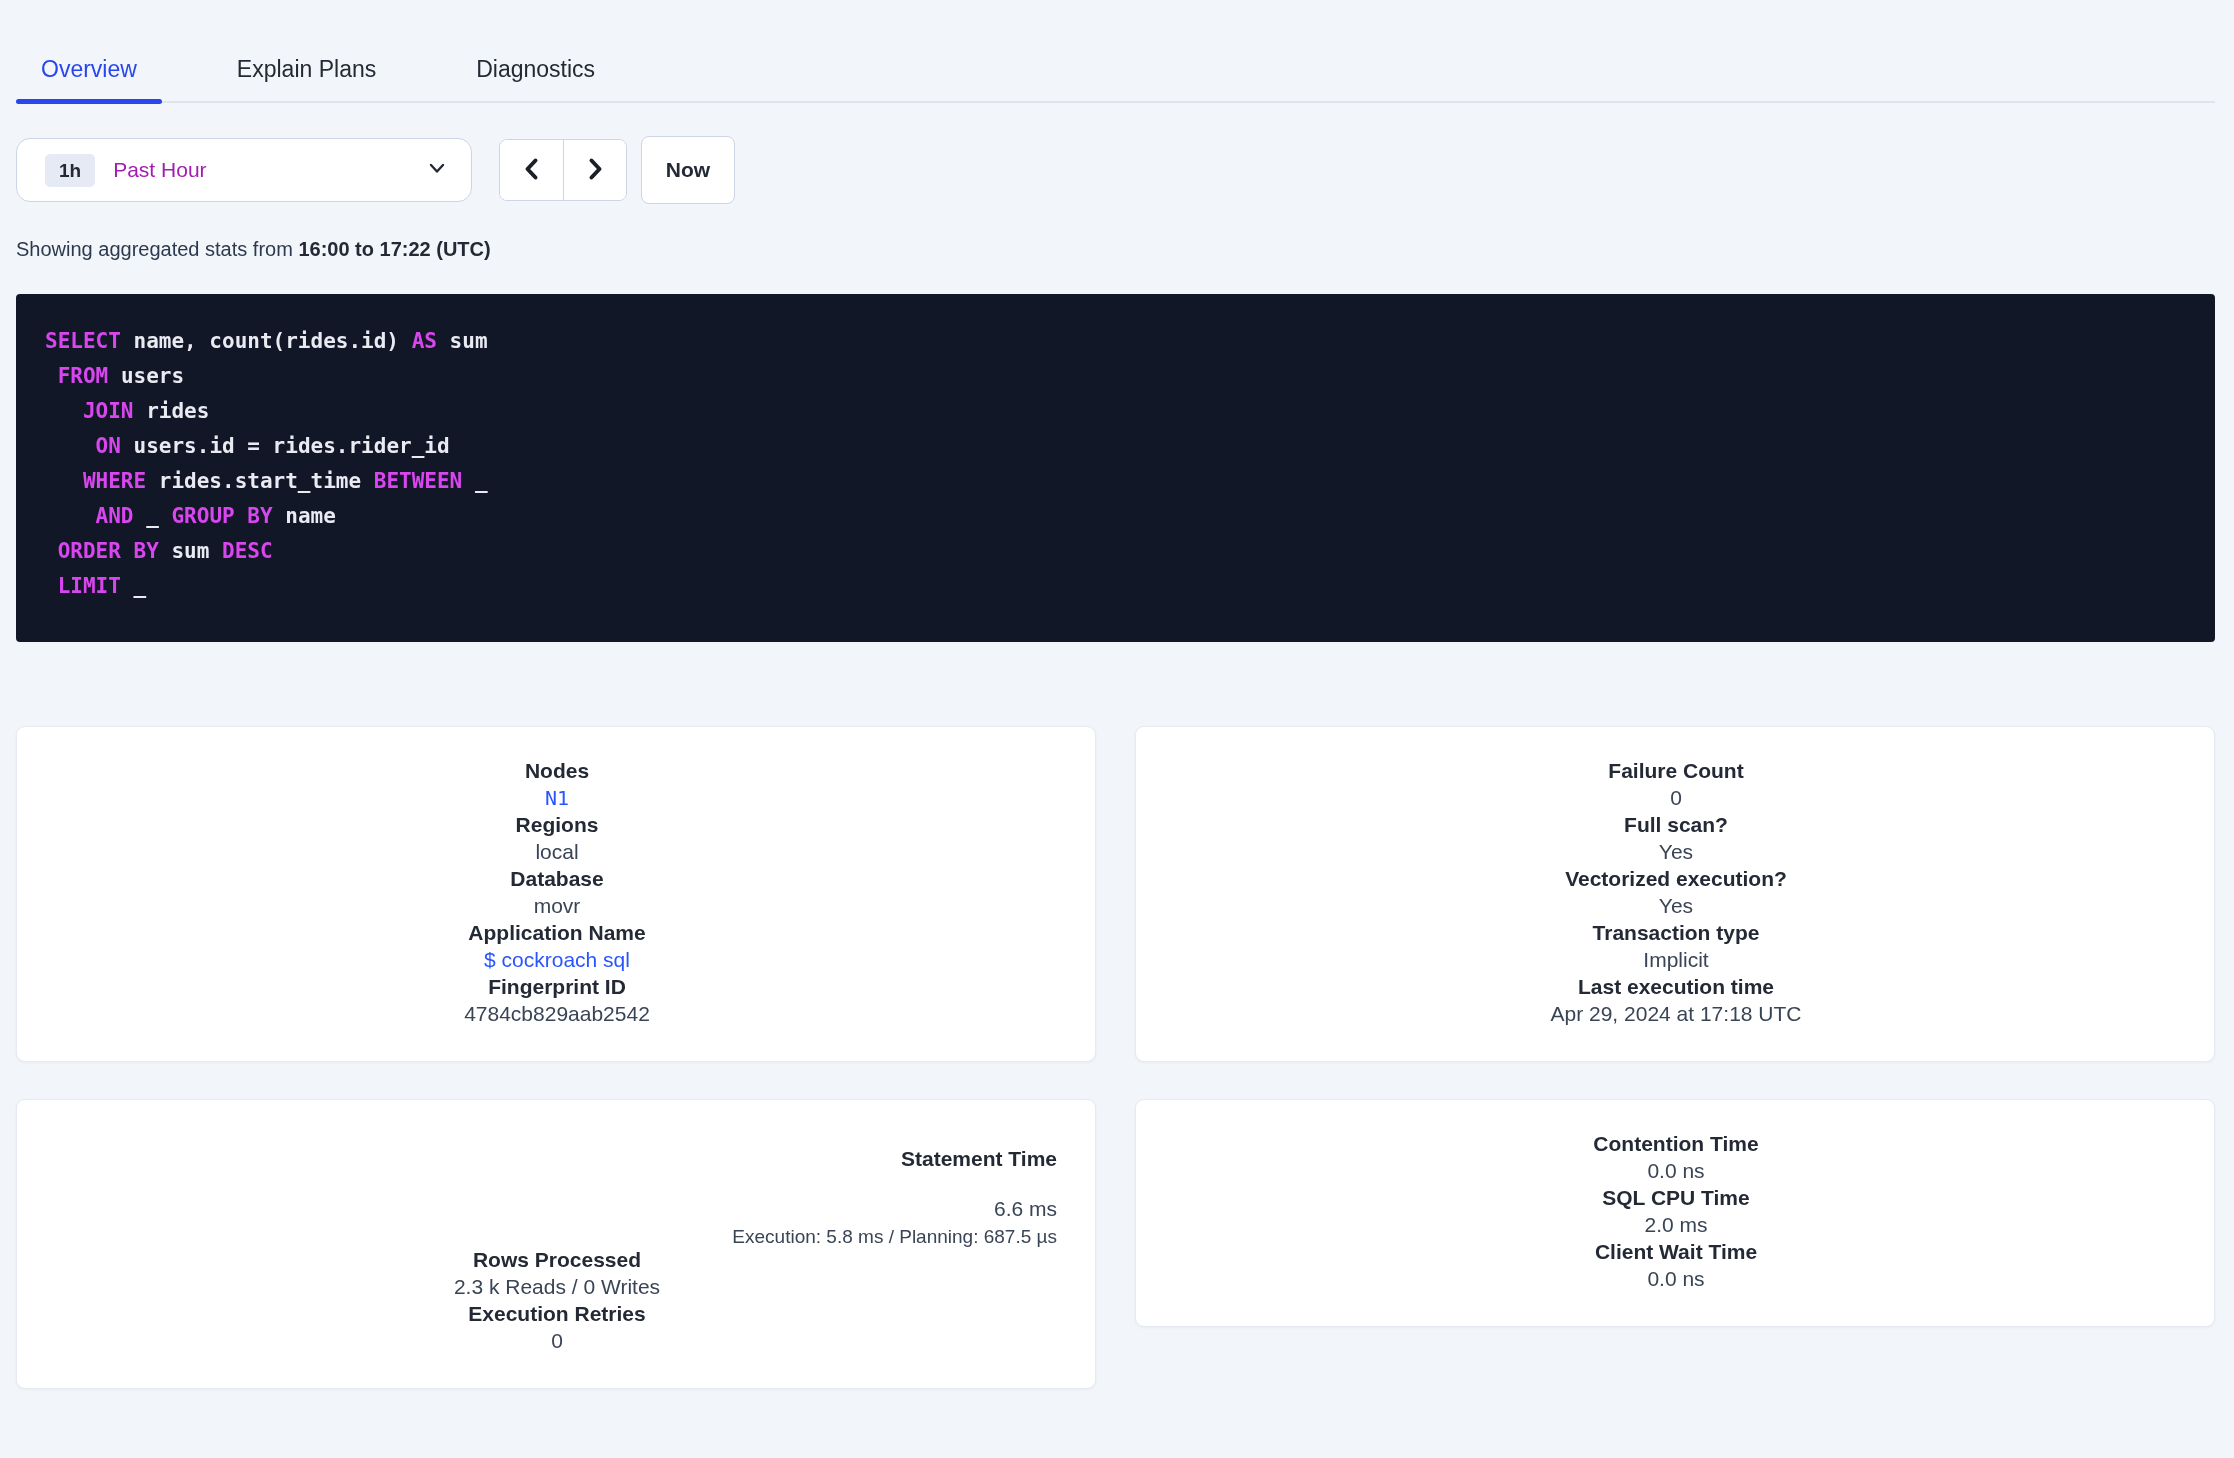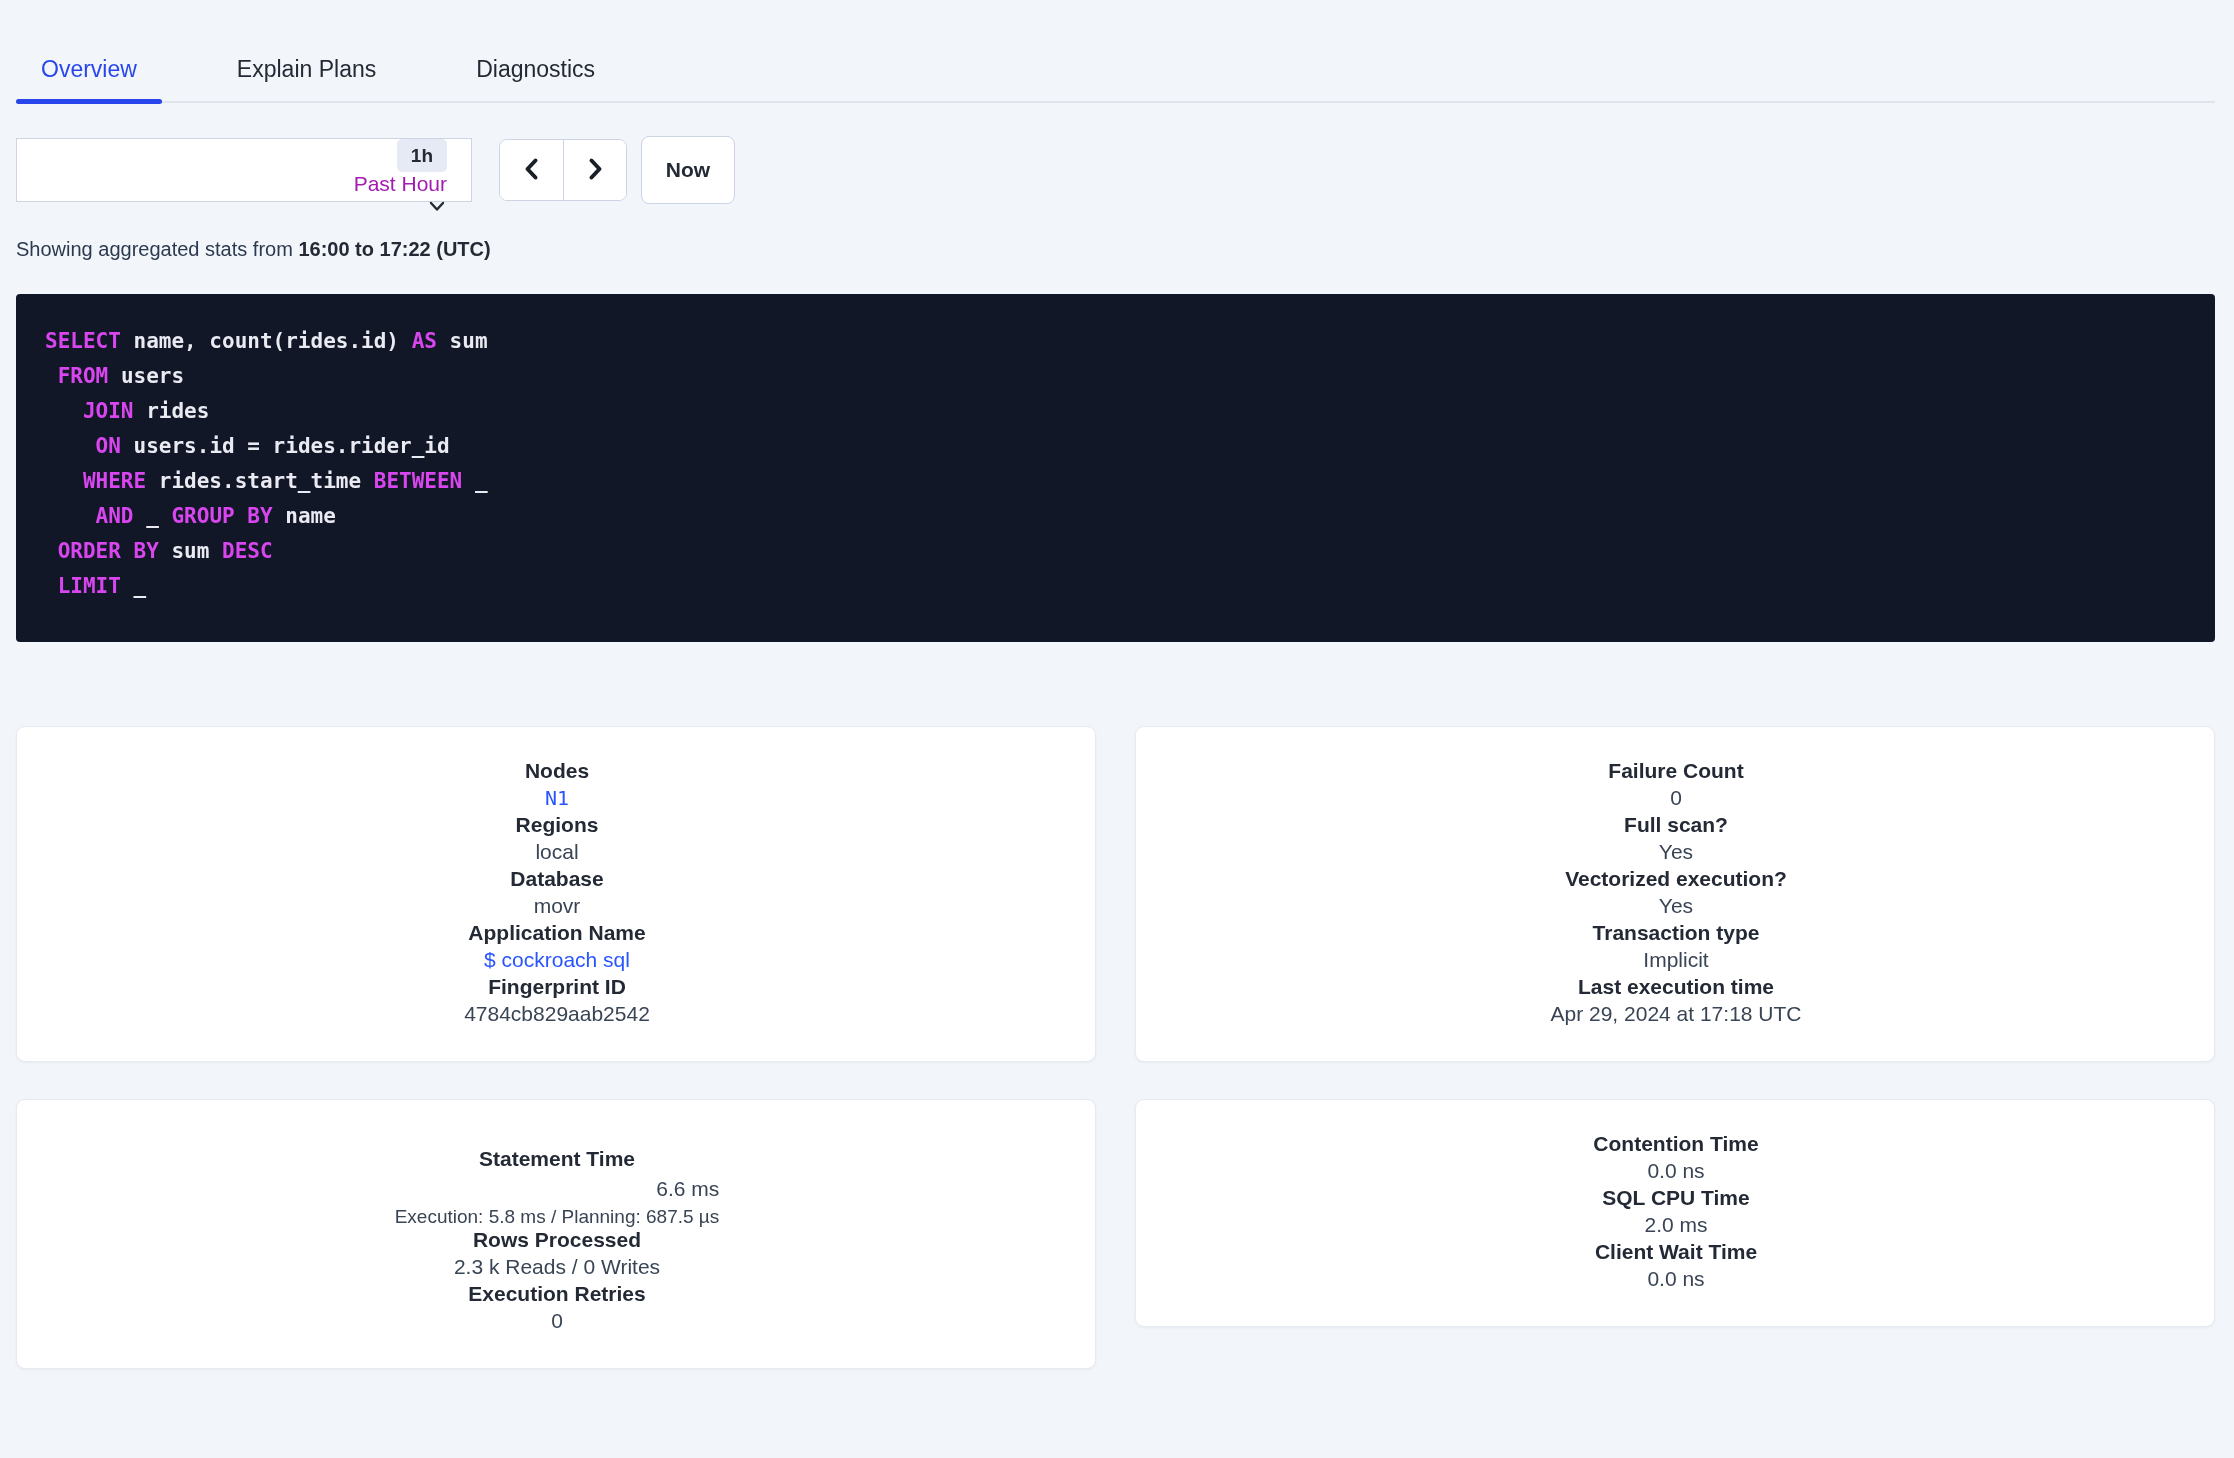--- a/index.html
+++ b/index.html
@@ -24,22 +24,22 @@
   .tab.active { color:#2946ed; }
   .tab.active::after {
     content:""; position:absolute; left:0; right:0; bottom:-3px;
     height:5px; border-radius:3px; background:#2946ed;
   }
 
   
   .controls { display:flex; align-items:center; margin-top:33px; }
   .range-select {
     width:456px; height:64px; background:#fff;
-    border:1px solid #cdd4e4; border-radius:0;
-    display:flex; align-items:flex-end; padding:0 24px 0 28px; cursor:pointer;flex-direction:column;
+    border:1px solid #cdd4e4; border-radius:14px;
+    display:flex; align-items:center; padding:0 24px 0 28px; cursor:pointer;
   }
   .range-badge {
     background:#e6eaf4; color:#242a35; font-size:19px; font-weight:700;
     border-radius:5px; padding:7px 14px; line-height:1;
   }
   .range-label { font-size:21px; color:#a21caf; margin-left:18px; flex:1; }
   .arrow-group {
     display:flex; margin-left:27px; background:#fff;
     border:1px solid #cdd4e4; border-radius:8px; height:62px; overflow:hidden;
   }
@@ -77,21 +77,21 @@
     column-gap:39px; row-gap:37px; align-items:start;
   }
   .card {
     background:#fff; border:1px solid #e6eaf1; border-radius:9px;
     padding:32px 38px 32px 40px;
     box-shadow:0 1px 3px rgba(33,43,68,.05);
   }
   .kv-row {
     min-height:54px; display:flex; align-items:center; justify-content:space-between;flex-direction:column;
   }
-  .kv-row.has-sub { align-items:center; padding-top:12px; min-height:78px; }
+  .kv-row.has-sub { align-items:flex-end; padding-top:12px; min-height:78px;gap:20px; }
   .kv-row.has-sub .kv-label { line-height:30px; }
   .kv-label { font-size:21px; font-weight:700; color:#242a35; }
   .kv-value-wrap { display:flex; flex-direction:column; align-items:flex-end; }
   .kv-value { font-size:21px; color:#394455; text-align:right; line-height:30px; }
   .kv-value.link { color:#2955ff; cursor:pointer; }
   .kv-value.mono { font-family:"DejaVu Sans Mono","Liberation Mono",monospace; font-size:20px; }
   .kv-sub { font-size:19px; color:#394455; margin-top:2px; text-align:right; }
 </style>
 </head>
 <body>

